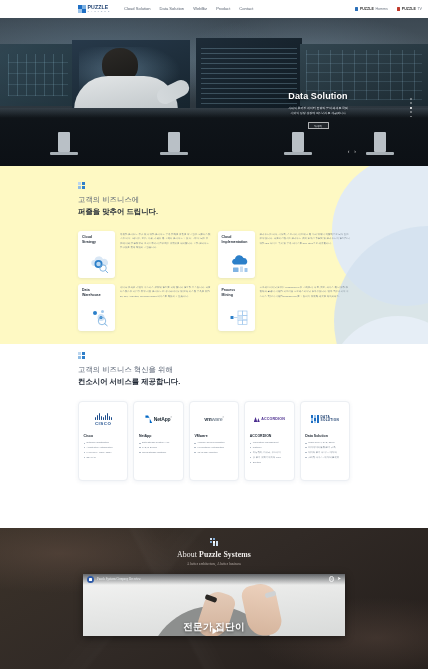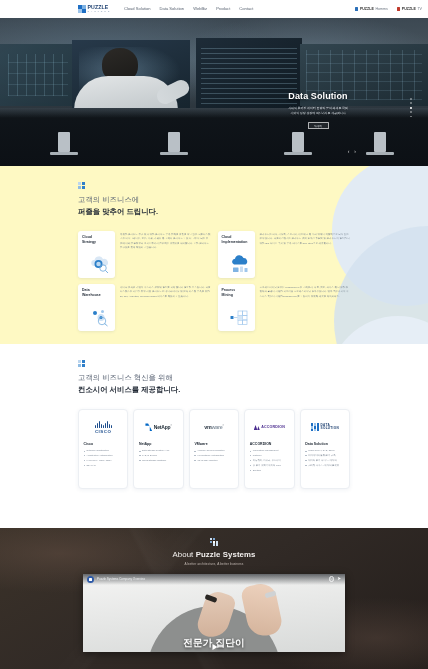--- a/index.html
+++ b/index.html
@@ -147,41 +147,41 @@
   .l-ds{display:flex;align-items:center;gap:1.8px;}
   .l-ds .dmk{width:8px;height:8px;display:grid;grid-template-columns:repeat(3,1fr);
      grid-template-rows:repeat(3,1fr);gap:.6px;}
   .l-ds .dmk i{background:#1f6fc4;}
   .l-ds .dmk i:nth-child(2),.l-ds .dmk i:nth-child(4),
   .l-ds .dmk i:nth-child(8){background:#9ec6ec;}
   .l-ds .t{display:flex;flex-direction:column;line-height:1.08;}
   .l-ds .t span{font-size:3.1px;font-weight:bold;color:#1b3e6f;letter-spacing:.3px;}
 
   
-  .sec4{height:141px;background:#332b27;position:relative;overflow:hidden;}
+  .sec4{height:141px;background:#332b27;position:relative;overflow:hidden;font-family:Liberation Serif, serif;}
   .s4bg{position:absolute;inset:0;
      background:
        radial-gradient(ellipse 50% 40% at 14% 18%, rgba(90,72,62,.65), transparent 70%),
        radial-gradient(ellipse 40% 40% at 88% 78%, rgba(80,64,56,.6), transparent 72%),
        linear-gradient(150deg,#3b3229 0%,#312a26 46%,#241e1b 100%);}
   .s4bg:after{content:"";position:absolute;inset:0;opacity:.22;
      background:
        linear-gradient(62deg,transparent 40%,rgba(255,255,255,.10) 41%,transparent 46%),
        linear-gradient(-50deg,transparent 62%,rgba(255,255,255,.07) 63%,transparent 70%);}
   .s4in{position:relative;padding-top:10px;text-align:center;z-index:3;}
   .s4mark{width:7.5px;height:7.5px;margin:0 auto 4px;display:grid;
      grid-template-columns:repeat(3,1fr);grid-template-rows:repeat(3,1fr);gap:.6px;}
   .s4mark i{background:#cfe0f0;}
   .s4mark i:nth-child(2),.s4mark i:nth-child(4){background:#7fa9d4;}
   .s4mark i:nth-child(5){background:#fff;}
   .s4mark i:nth-child(3),.s4mark i:nth-child(7){background:transparent;}
   .s4t{font-size:7.8px;color:#f3f0ee;letter-spacing:.1px;}
   .s4t b{font-weight:bold;}
   .s4s{margin-top:3px;font-size:3.1px;color:#c4bab4;letter-spacing:.15px;}
-  .vidbox{margin:8px auto 0;width:262px;height:78px;position:relative;overflow:hidden;
+  .vidbox{margin:8px auto 0;width:262px;height:62px;position:relative;overflow:hidden;
      background:#dfe1e0;box-shadow:0 2px 8px rgba(0,0,0,.45);}
   .vid-bg{position:absolute;inset:0;background:linear-gradient(175deg,#f4f4f3,#d8dad9);}
   .vid-circ{position:absolute;left:50%;top:32px;transform:translateX(-50%);
      width:134px;height:134px;border-radius:50%;background:#8d8f8e;}
   .vid-hand1{position:absolute;left:118px;top:18px;width:30px;height:46px;
      background:linear-gradient(160deg,#e6cdba,#cfae97);border-radius:14px 9px 18px 12px;
      transform:rotate(18deg);}
   .vid-hand2{position:absolute;left:162px;top:10px;width:34px;height:52px;
      background:linear-gradient(200deg,#eed3bf,#d3b29a);border-radius:10px 16px 14px 18px;
      transform:rotate(-12deg);}
@@ -368,21 +368,21 @@
               <rect x="18" y="17" width="9" height="9" fill="#d7e7f6"></rect>
             </svg>
           </div>
           <div class="card-bd">프로세스마이닝 솔루션 ProDiscovery는 고객관리, 자료, 정보, 서비스 등 다양한 관점에서 활용이 가능한 파트너쉽 프로세스마이닝 솔루션입니다. 업무 혁신까지의 비즈니스 혁신이 가능한ProDiscovery를 도입하여 경쟁력 제공을 약속하세요.</div>
         </div>
       </div>
     </div>
   </div>
 
   <div class="sec3">
-    <div class="wrap" style="padding-top:16px">
+    <div class="wrap" style="padding-top:8px">
       <div class="sec-mark">
         <i></i>
           <i></i>
           <i></i>
           <i></i>
       </div>
       <div class="sec-h">
         <div>고객의 비즈니스 혁신을 위해</div>
         <div><b>컨소시어 서비스를 제공합니다.</b></div>
       </div>

